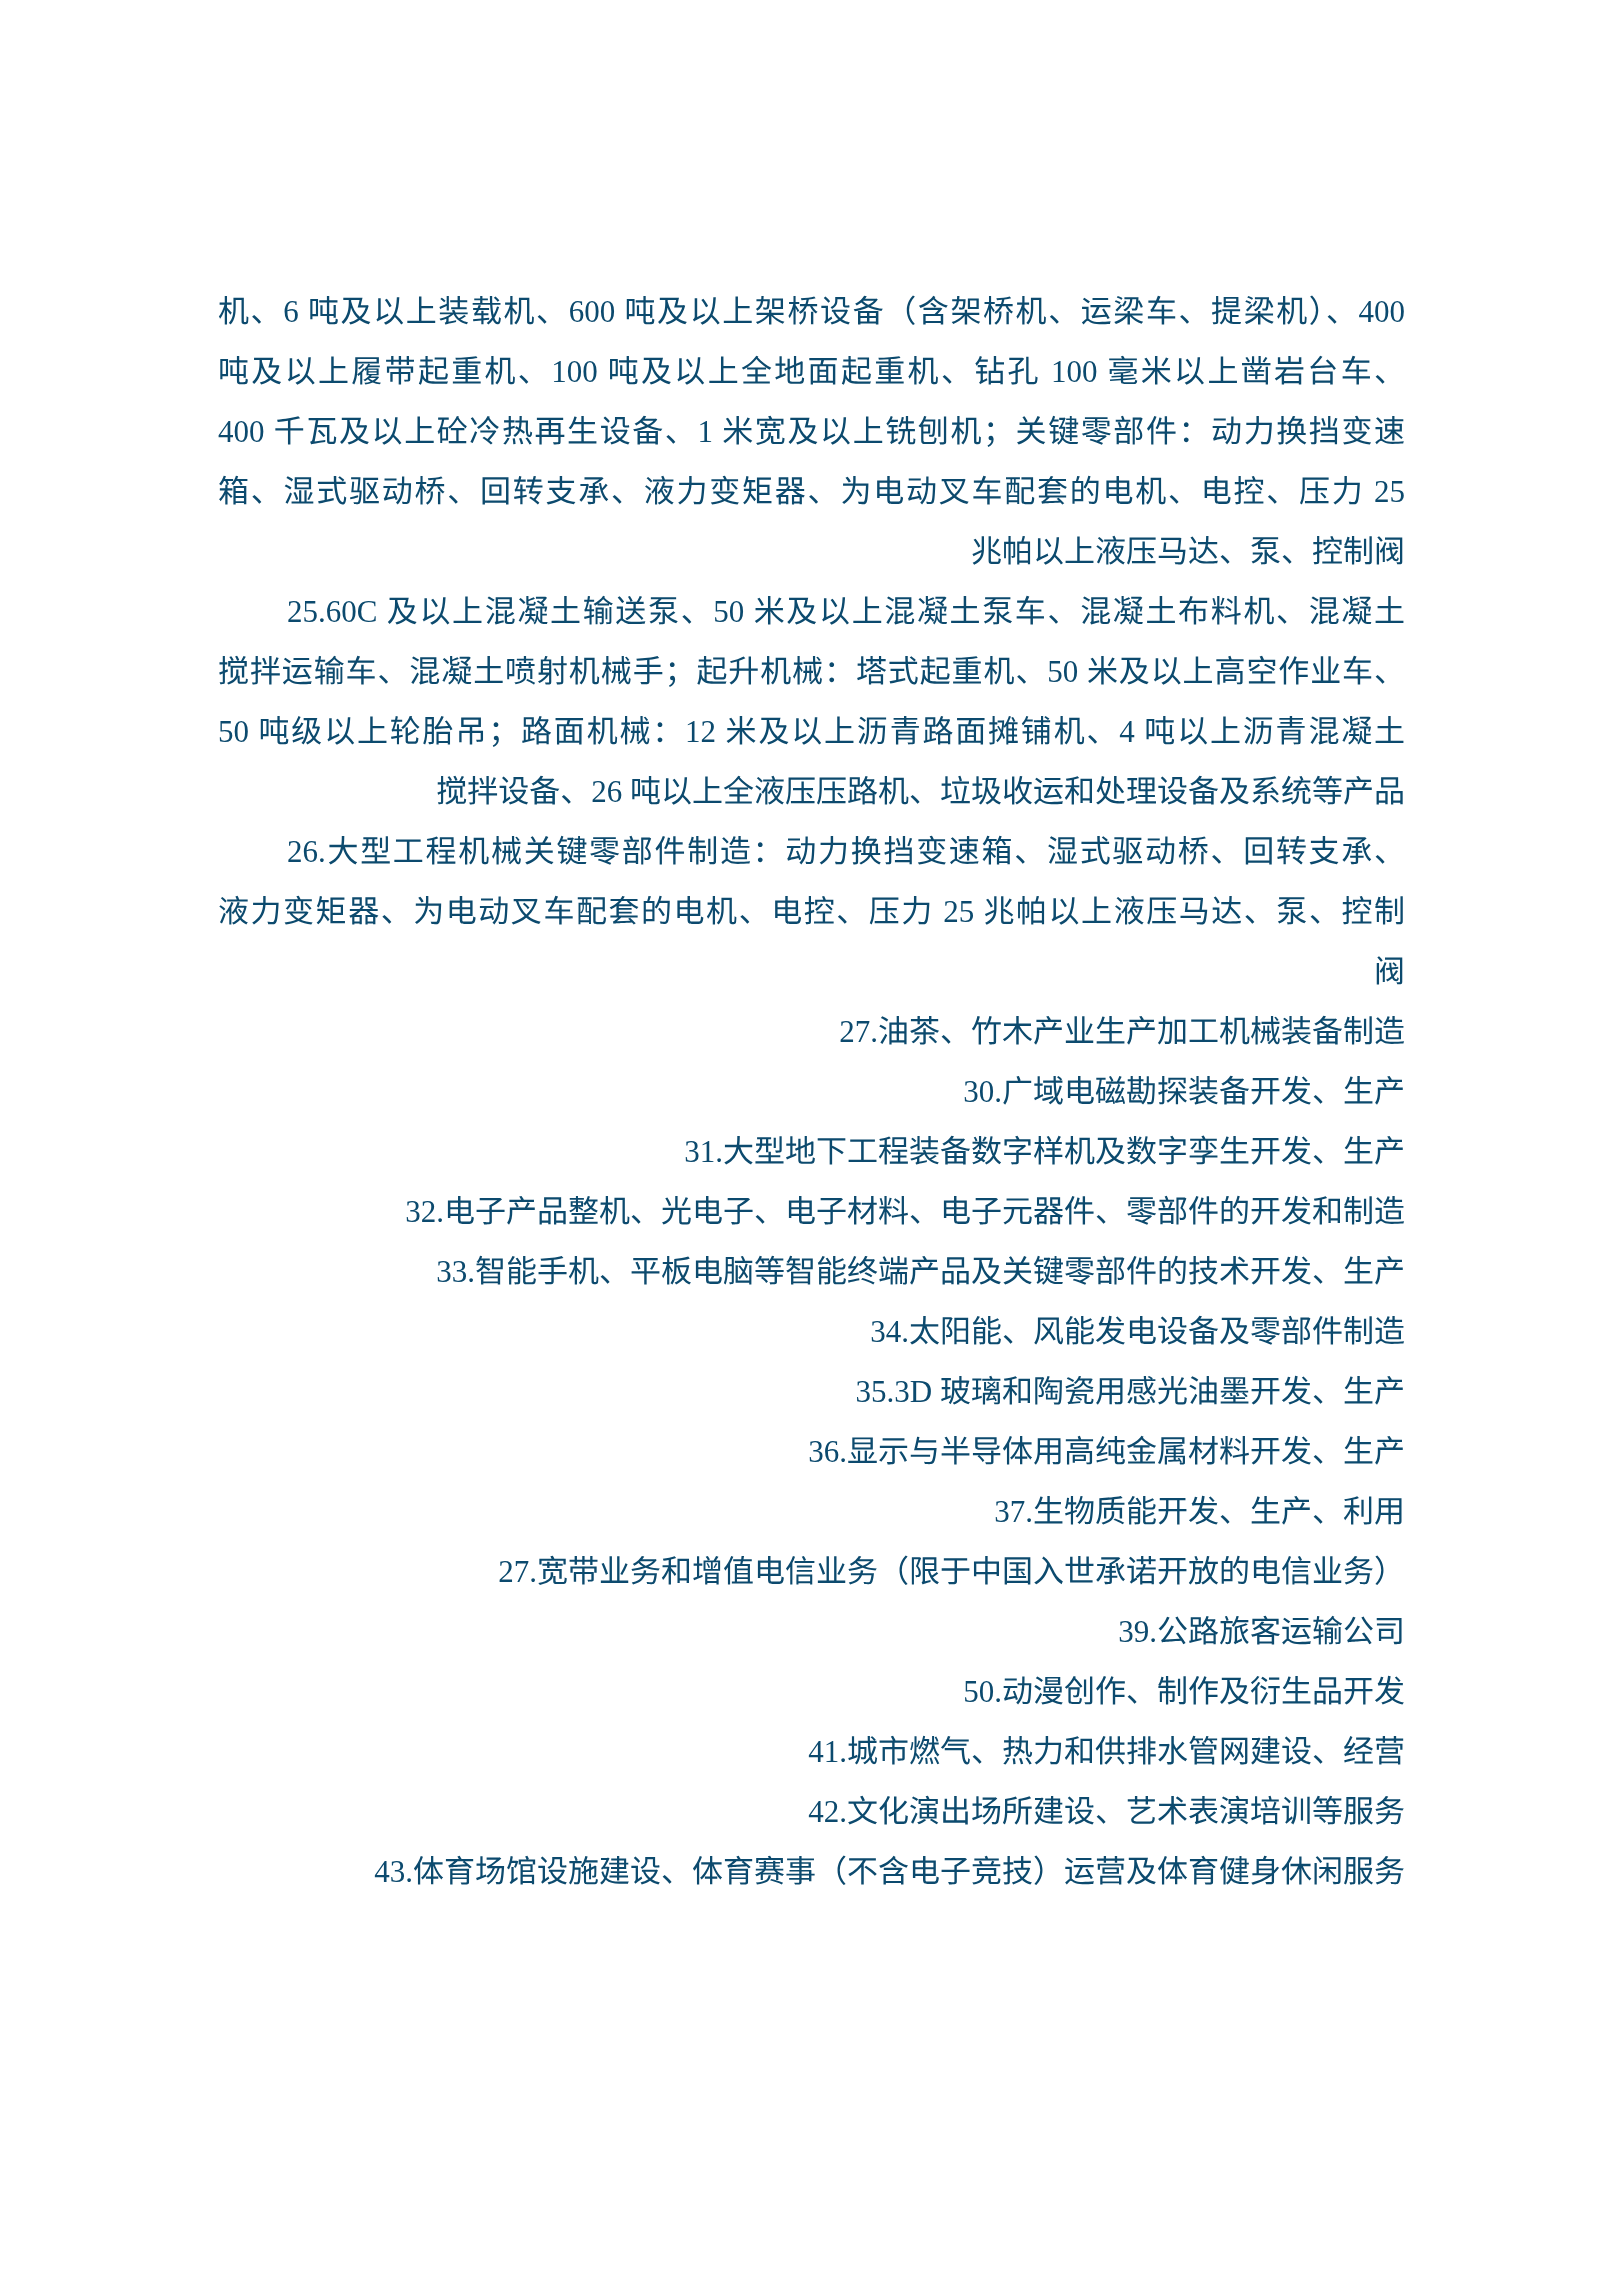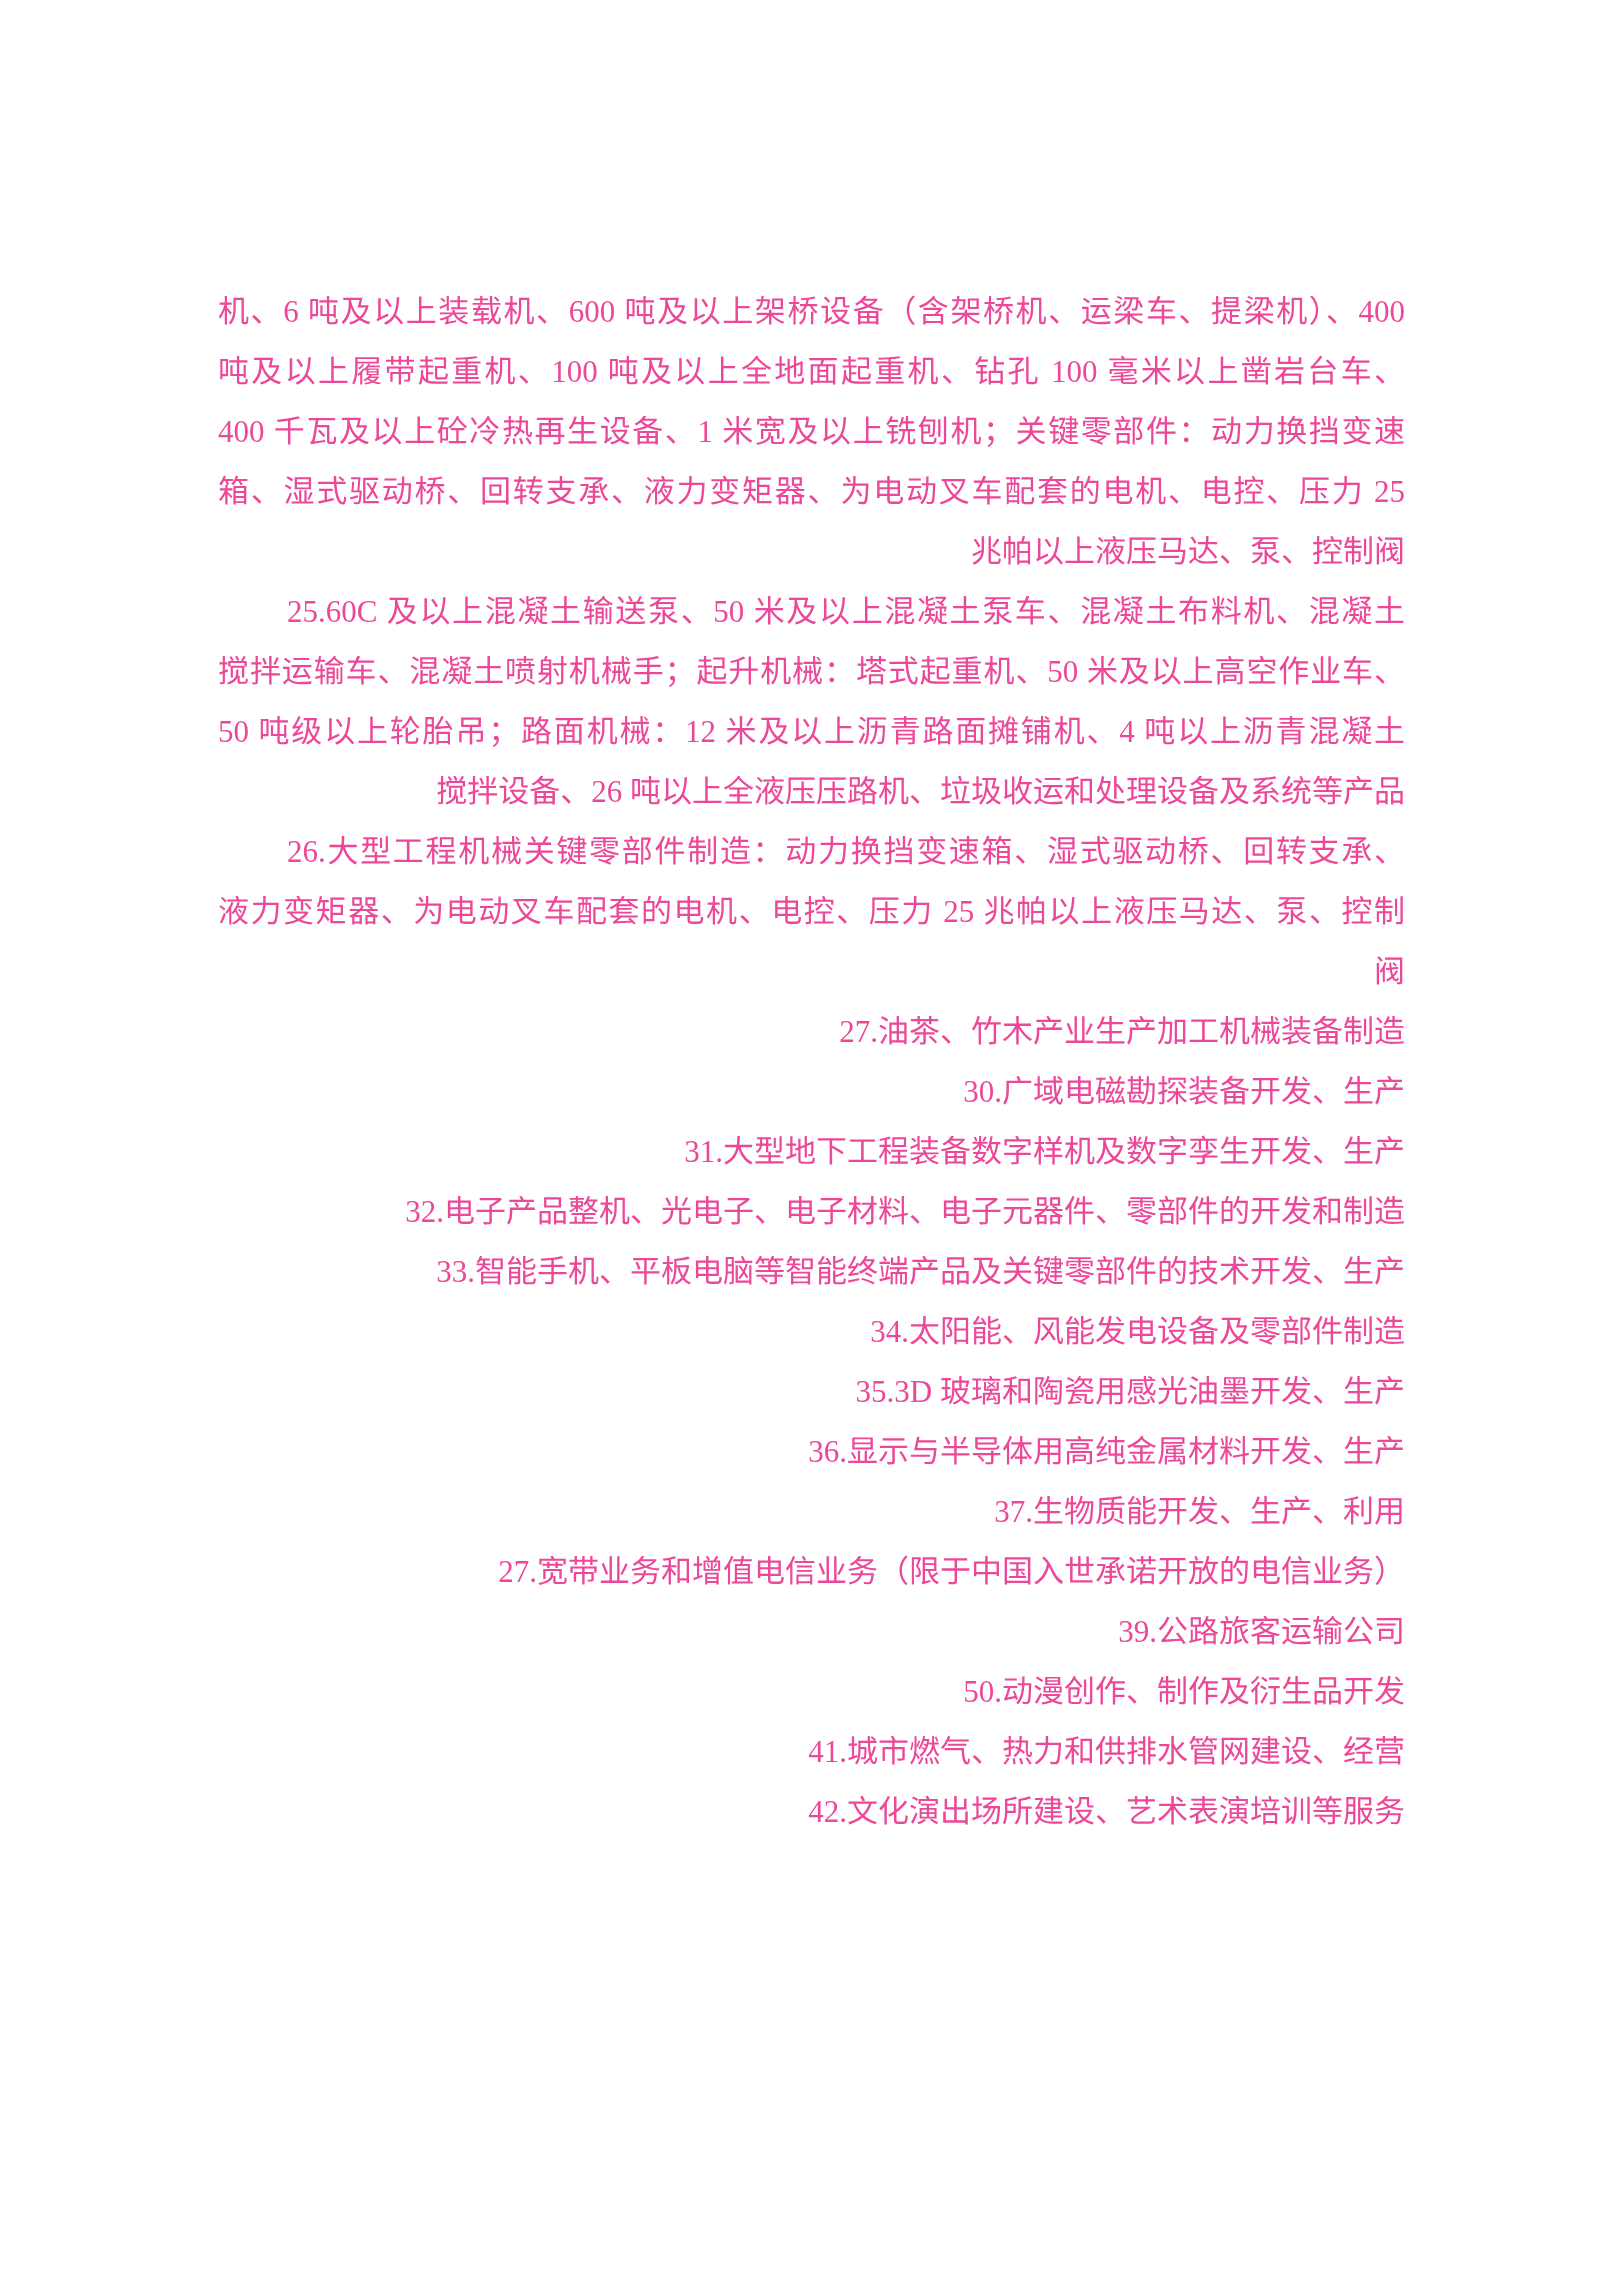--- a/index.html
+++ b/index.html
@@ -15,21 +15,21 @@
     overflow: hidden;
   }
   .text-block {
     position: absolute;
     left: 218px;
     top: 282px;
     width: 1187px;
     font-family: "Liberation Serif", "DejaVu Serif", serif;
     font-size: 31px;
     line-height: 60px;
-    color: #ec4899;
+    color: #0c4a6e;
     font-weight: 400;
   }
   .line {
     height: 60px;
     overflow: hidden;
     text-align: right;
   }
   
   .line.j {
     text-align: justify;
@@ -65,15 +65,16 @@
     <div class="line ind">33.智能手机、平板电脑等智能终端产品及关键零部件的技术开发、生产</div>
     <div class="line ind">34.太阳能、风能发电设备及零部件制造</div>
     <div class="line ind">35.3D 玻璃和陶瓷用感光油墨开发、生产</div>
     <div class="line ind">36.显示与半导体用高纯金属材料开发、生产</div>
     <div class="line ind">37.生物质能开发、生产、利用</div>
     <div class="line ind">27.宽带业务和增值电信业务（限于中国入世承诺开放的电信业务）</div>
     <div class="line ind">39.公路旅客运输公司</div>
     <div class="line ind">50.动漫创作、制作及衍生品开发</div>
     <div class="line ind">41.城市燃气、热力和供排水管网建设、经营</div>
     <div class="line ind">42.文化演出场所建设、艺术表演培训等服务</div>
+    <div class="line ind">43.体育场馆设施建设、体育赛事（不含电子竞技）运营及体育健身休闲服务</div>
   </div>
 </div>
 
 
 </body></html>

